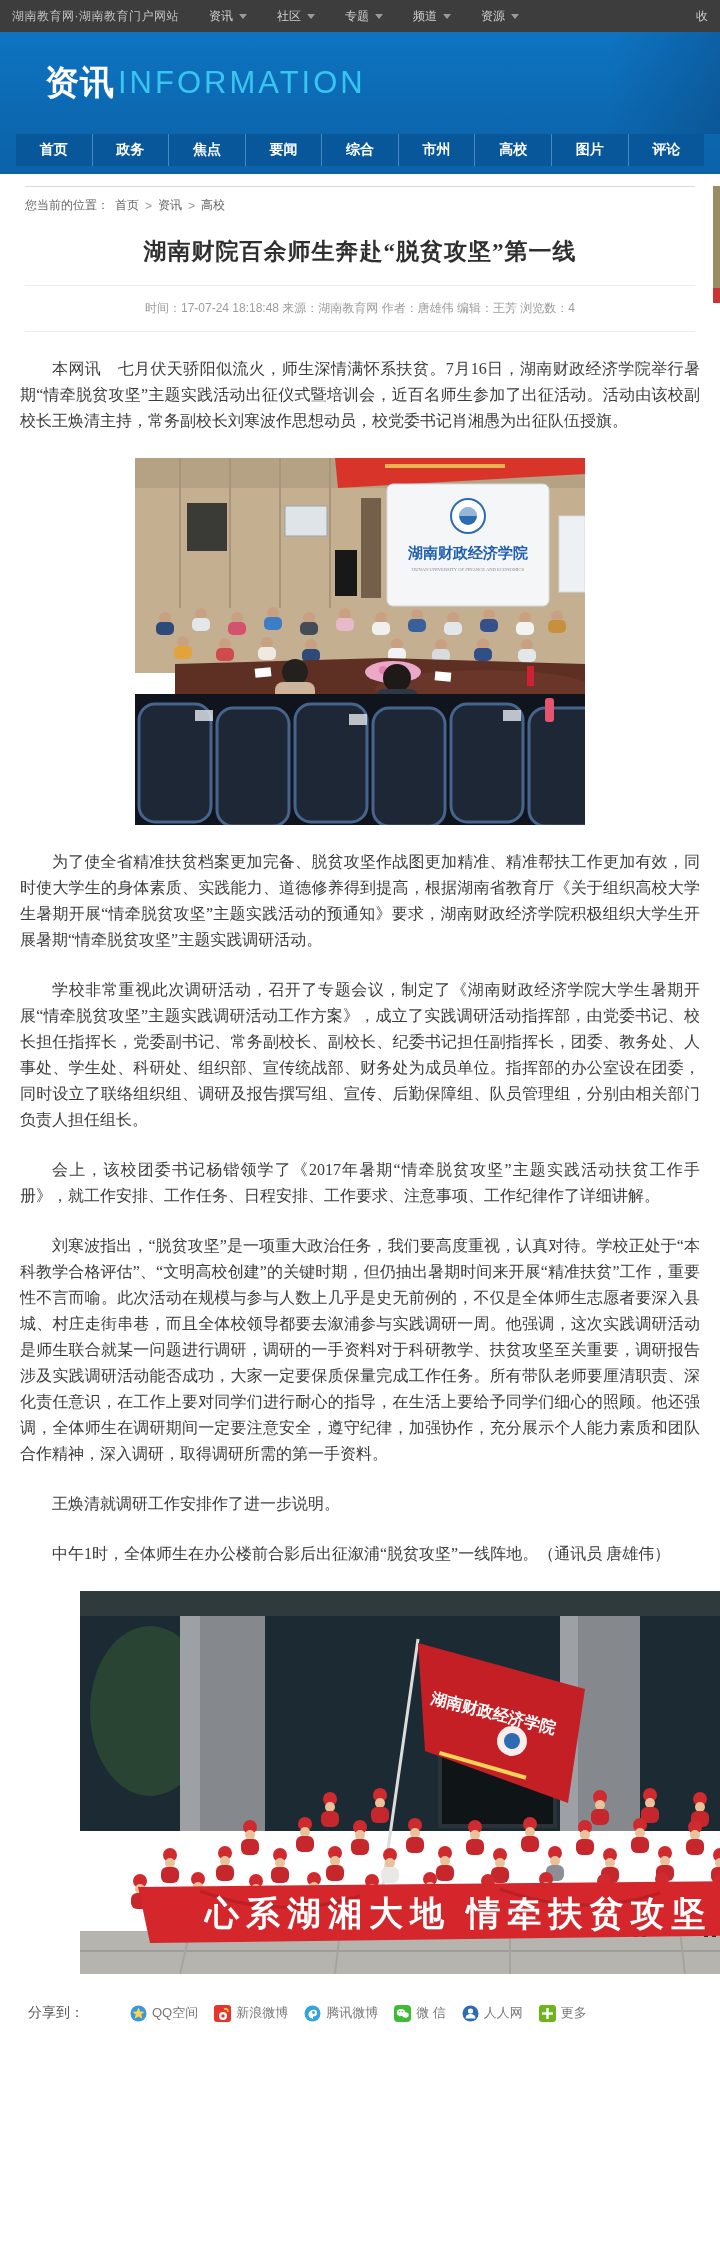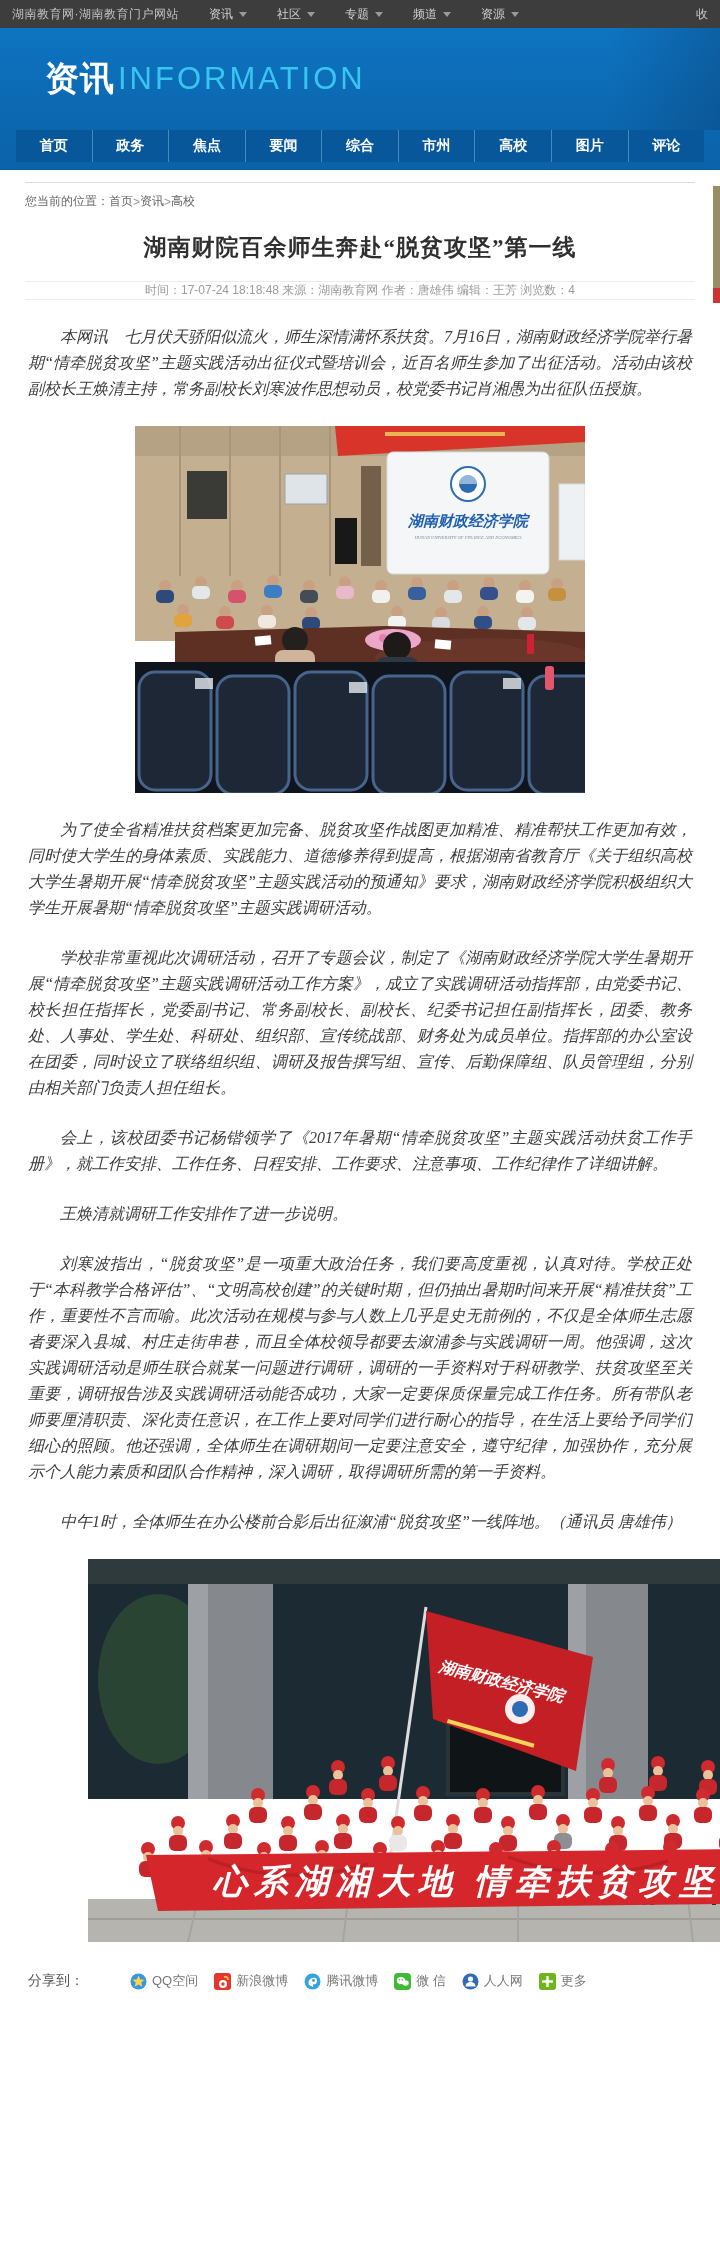--- a/index.html
+++ b/index.html
@@ -1,52 +1,52 @@
 <!DOCTYPE html>
 <html><head>
 <meta charset="utf-8">
 <style>
   html,body{margin:0;padding:0;}
   body{
     width:720px;height:2255px;position:relative;background:#fff;
     font-family:"Liberation Sans", sans-serif;overflow:hidden;
   }
   
-  .topbar{height:28px;background:#3d3d3d;display:flex;align-items:center;
-    padding:0 12px;font-size:12px;color:#c9c9c9;box-sizing:border-box;}
+  .topbar{height:16px;background:#3d3d3d;display:flex;align-items:center;
+    padding:16px 12px;font-size:12px;color:#c9c9c9;box-sizing:border-box;}
   .site-name{margin-right:30px;color:#c2c2c2;letter-spacing:.5px;}
   .topbar-menus{display:flex;}
   .topbar-menu{display:flex;align-items:center;margin-right:30px;cursor:pointer;color:#cfcfcf;}
   .caret{width:0;height:0;border-left:4px solid transparent;border-right:4px solid transparent;
     border-top:5px solid #9a9a9a;margin-left:6px;}
   .topbar-right{margin-left:auto;color:#c9c9c9;}
   
   .header{background:linear-gradient(180deg,#0e74c2 0%,#0c69b2 55%,#0b62a8 100%);padding-bottom:8px;position:relative;}
   .banner-row{height:102px;display:flex;align-items:center;padding-left:45px;position:relative;overflow:hidden;}
   .banner-cn{color:#ffffff;font-size:34px;font-weight:bold;letter-spacing:1px;}
   .banner-en{color:#38c5ef;font-size:31px;font-weight:300;letter-spacing:3px;margin-left:3px;}
   .banner-watermark{position:absolute;right:0;top:0;bottom:0;width:110px;
     background:linear-gradient(90deg,rgba(0,0,0,0) 0%,rgba(8,40,80,.25) 100%);}
   .navbar{height:32px;margin:0 16px;background:#07579a;display:flex;}
   .nav-item{flex:1;display:flex;align-items:center;justify-content:center;color:#fff;
     font-size:14px;font-weight:bold;cursor:pointer;border-left:1px solid rgba(122,178,221,.55);}
   .nav-item:first-child{border-left:none;}
   
   .breadcrumb{margin:12px 25px 0;border-top:1px solid #dcdcdc;padding-top:10px;
-    font-size:12px;color:#666;display:flex;align-items:center;gap:0;}
+    font-size:12px;color:#666;display:flex;align-items:center;gap:6px;}
   .crumb-link{color:#666;cursor:pointer;text-decoration:none;}
   .crumb-sep{color:#999;}
   
   .article-title{margin:22px 30px 0;text-align:center;font-size:23px;color:#2f2f2f;
     font-weight:600;font-family:"Liberation Serif", serif;letter-spacing:1px;}
   .meta-strip{margin:18px 25px 0;border-top:1px solid #ececec;border-bottom:1px solid #ececec;
-    padding:0 0;text-align:center;font-size:12px;color:#9c9c9c;}
-  
-  .article-body{padding:0 28px;font-size:16px;line-height:26px;color:#3c3c3c;
-    font-family:"Liberation Serif", serif;text-align:justify;font-style:italic;}
+    padding:14px 0;text-align:center;font-size:12px;color:#9c9c9c;}
+  
+  .article-body{padding:0 20px;font-size:16px;line-height:26px;color:#3c3c3c;
+    font-family:"Liberation Serif", serif;text-align:justify;}
   .article-body p{text-indent:2em;margin:24px 0;}
   figure{margin:24px 0 0;padding:0;}
   .photo1-wrap{display:flex;justify-content:center;}
   .photo-caption{margin-top:24px;text-align:center;font-size:15px;color:#333;
     font-family:"Liberation Serif", serif;}
   .photo2-wrap{margin-left:60px;width:660px;height:383px;overflow:hidden;}
   
   .share-row{margin:30px 28px 0;display:flex;align-items:center;font-size:14px;color:#555;}
   .share-label{margin-right:46px;}
   .share-item{display:flex;align-items:center;margin-right:16px;cursor:pointer;color:#777;font-size:13px;}
@@ -207,22 +207,22 @@
         <rect x="214" y="256" width="18" height="11" fill="#d9dde2" opacity=".85"></rect>
         <rect x="368" y="252" width="18" height="11" fill="#d9dde2" opacity=".85"></rect>
         <rect x="410" y="240" width="9" height="24" rx="3" fill="#e3566e"></rect>
       </svg>
     </div>
   </figure>
 
   <p>为了使全省精准扶贫档案更加完备、脱贫攻坚作战图更加精准、精准帮扶工作更加有效，同时使大学生的身体素质、实践能力、道德修养得到提高，根据湖南省教育厅《关于组织高校大学生暑期开展“情牵脱贫攻坚”主题实践活动的预通知》要求，湖南财政经济学院积极组织大学生开展暑期“情牵脱贫攻坚”主题实践调研活动。</p>
   <p>学校非常重视此次调研活动，召开了专题会议，制定了《湖南财政经济学院大学生暑期开展“情牵脱贫攻坚”主题实践调研活动工作方案》，成立了实践调研活动指挥部，由党委书记、校长担任指挥长，党委副书记、常务副校长、副校长、纪委书记担任副指挥长，团委、教务处、人事处、学生处、科研处、组织部、宣传统战部、财务处为成员单位。指挥部的办公室设在团委，同时设立了联络组织组、调研及报告撰写组、宣传、后勤保障组、队员管理组，分别由相关部门负责人担任组长。</p>
   <p>会上，该校团委书记杨锴领学了《2017年暑期“情牵脱贫攻坚”主题实践活动扶贫工作手册》，就工作安排、工作任务、日程安排、工作要求、注意事项、工作纪律作了详细讲解。</p>
+  <p>刘寒波指出，“脱贫攻坚”是一项重大政治任务，我们要高度重视，认真对待。学校正处于“本科教学合格评估”、“文明高校创建”的关键时期，但仍抽出暑期时间来开展“精准扶贫”工作，重要性不言而喻。此次活动在规模与参与人数上几乎是史无前例的，不仅是全体师生志愿者要深入县城、村庄走街串巷，而且全体校领导都要去溆浦参与实践调研一周。他强调，这次实践调研活动是师生联合就某一问题进行调研，调研的一手资料对于科研教学、扶贫攻坚至关重要，调研报告涉及实践调研活动能否成功，大家一定要保质保量完成工作任务。所有带队老师要厘清职责、深化责任意识，在工作上要对同学们进行耐心的指导，在生活上要给予同学们细心的照顾。他还强调，全体师生在调研期间一定要注意安全，遵守纪律，加强协作，充分展示个人能力素质和团队合作精神，深入调研，取得调研所需的第一手资料。</p>
   <p>王焕清就调研工作安排作了进一步说明。</p>
-  <p>刘寒波指出，“脱贫攻坚”是一项重大政治任务，我们要高度重视，认真对待。学校正处于“本科教学合格评估”、“文明高校创建”的关键时期，但仍抽出暑期时间来开展“精准扶贫”工作，重要性不言而喻。此次活动在规模与参与人数上几乎是史无前例的，不仅是全体师生志愿者要深入县城、村庄走街串巷，而且全体校领导都要去溆浦参与实践调研一周。他强调，这次实践调研活动是师生联合就某一问题进行调研，调研的一手资料对于科研教学、扶贫攻坚至关重要，调研报告涉及实践调研活动能否成功，大家一定要保质保量完成工作任务。所有带队老师要厘清职责、深化责任意识，在工作上要对同学们进行耐心的指导，在生活上要给予同学们细心的照顾。他还强调，全体师生在调研期间一定要注意安全，遵守纪律，加强协作，充分展示个人能力素质和团队合作精神，深入调研，取得调研所需的第一手资料。</p>
   <p>中午1时，全体师生在办公楼前合影后出征溆浦“脱贫攻坚”一线阵地。（通讯员 唐雄伟）</p>
 
   <figure>
     <div class="photo2-wrap">
       <svg width="860" height="383" viewBox="0 0 860 383">
         <defs>
           <g id="pv">
               <circle cx="0" cy="-2" r="7" fill="#cf2a2e"></circle>
               <circle cx="0" cy="6" r="5" fill="#e9c29c"></circle>
               <rect x="-9" y="10" width="18" height="16" rx="6" fill="currentColor"></rect>

